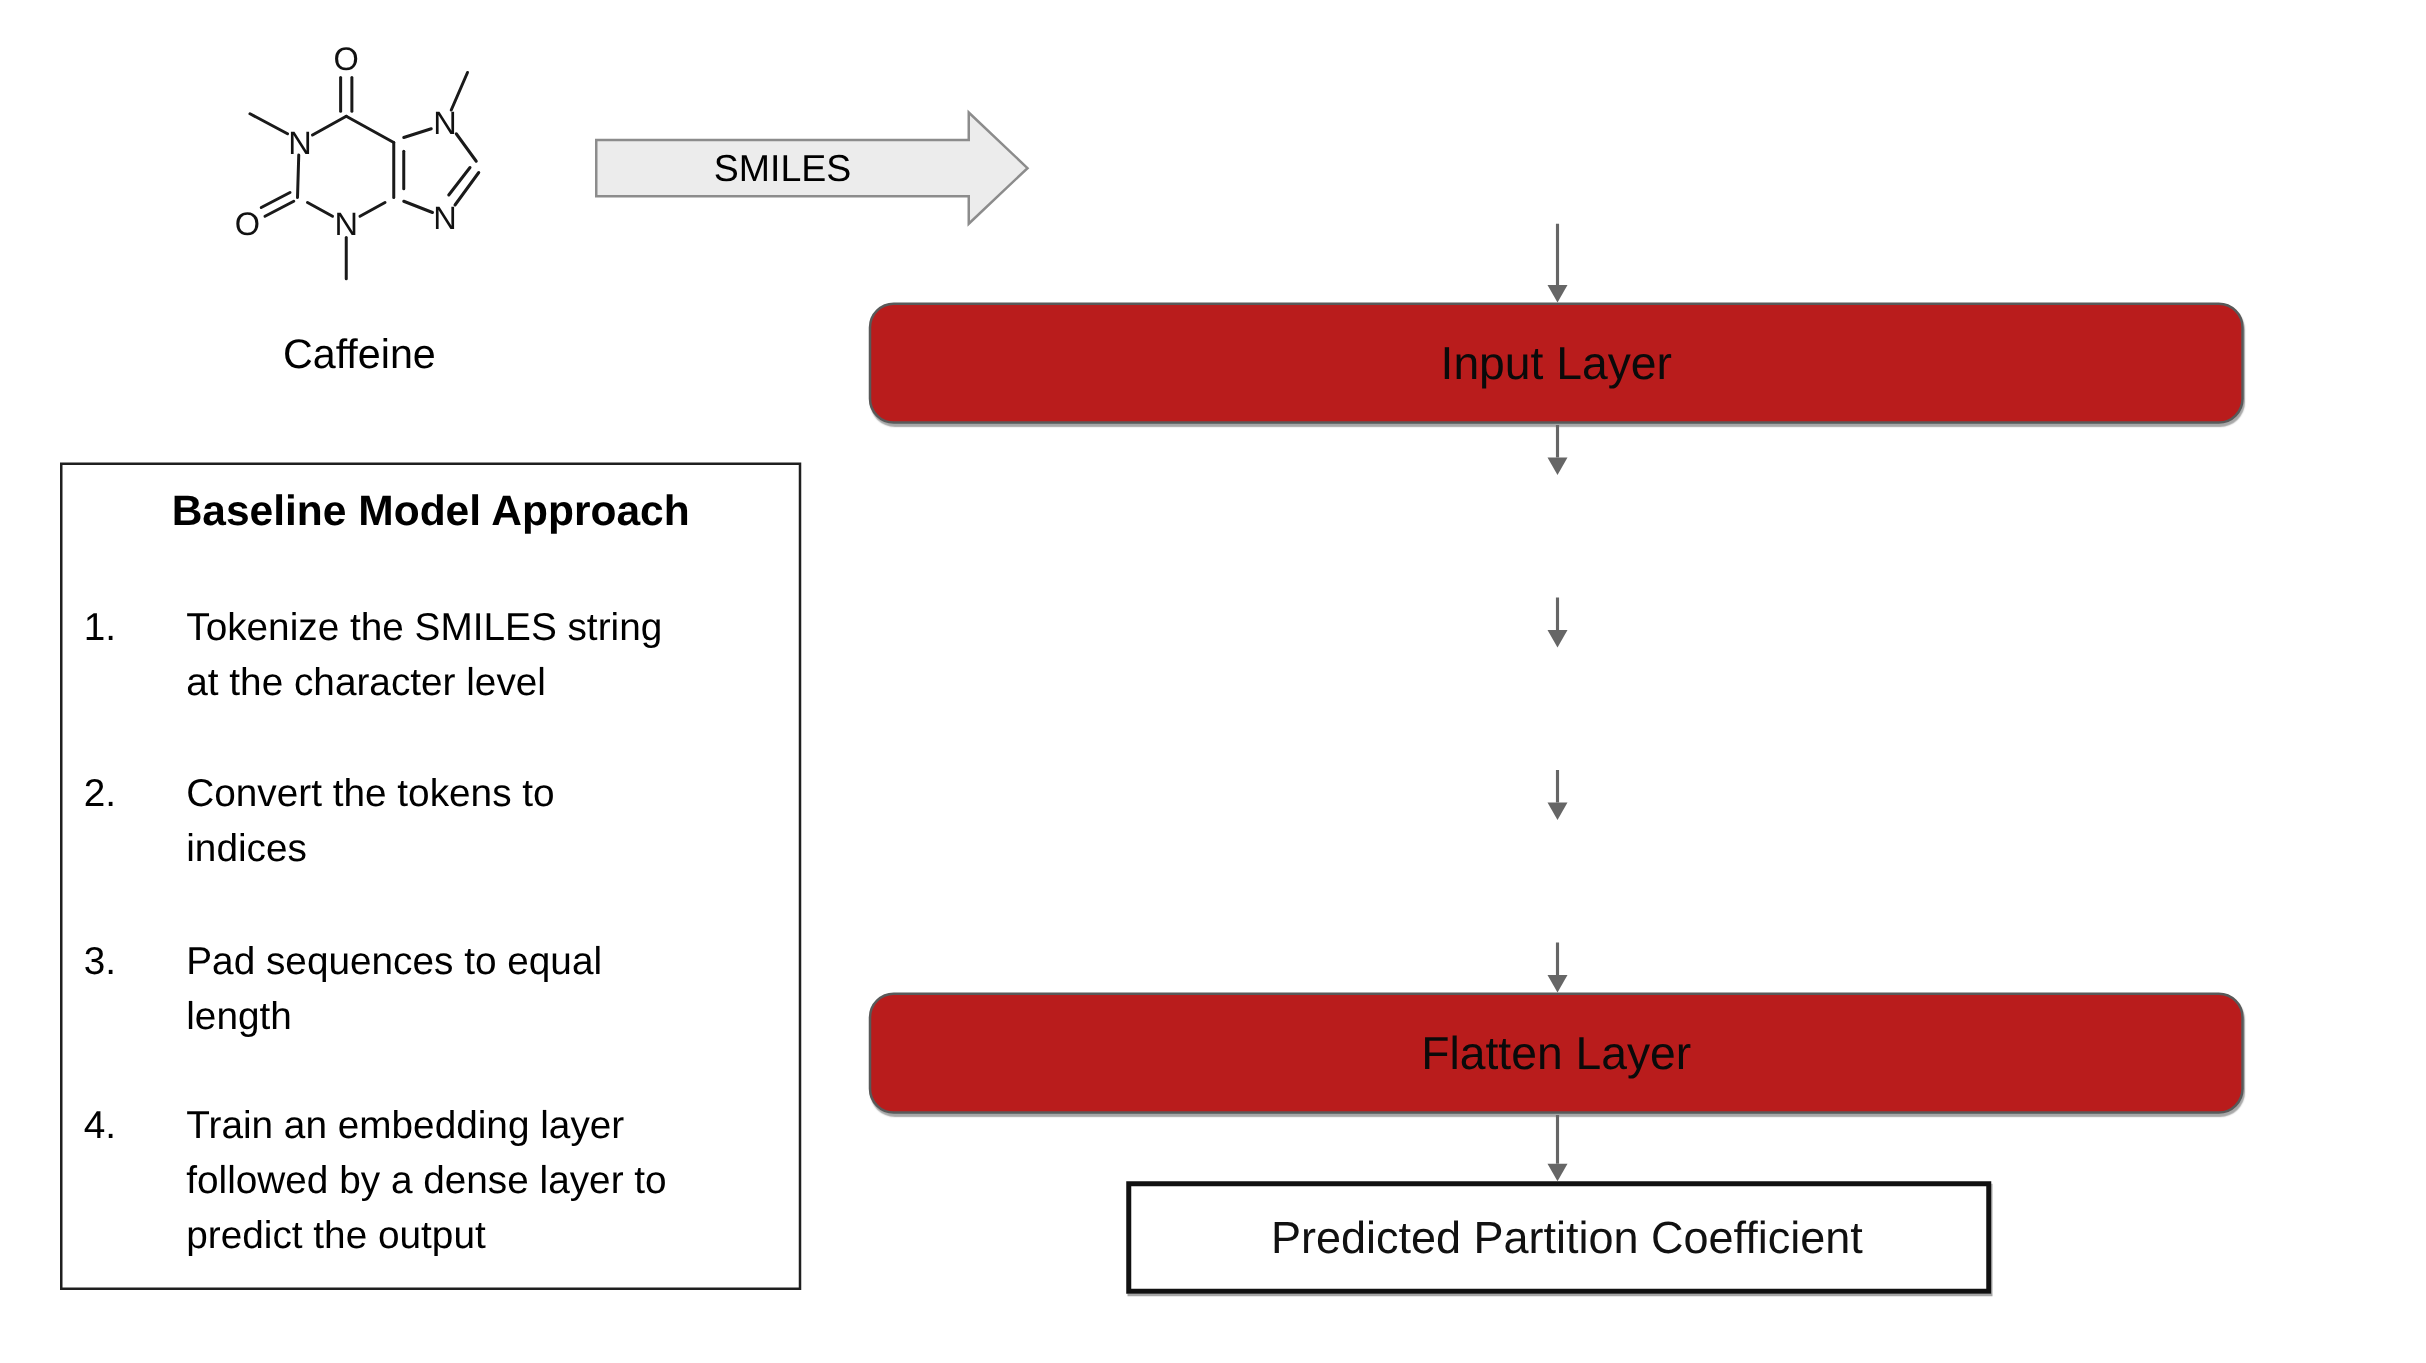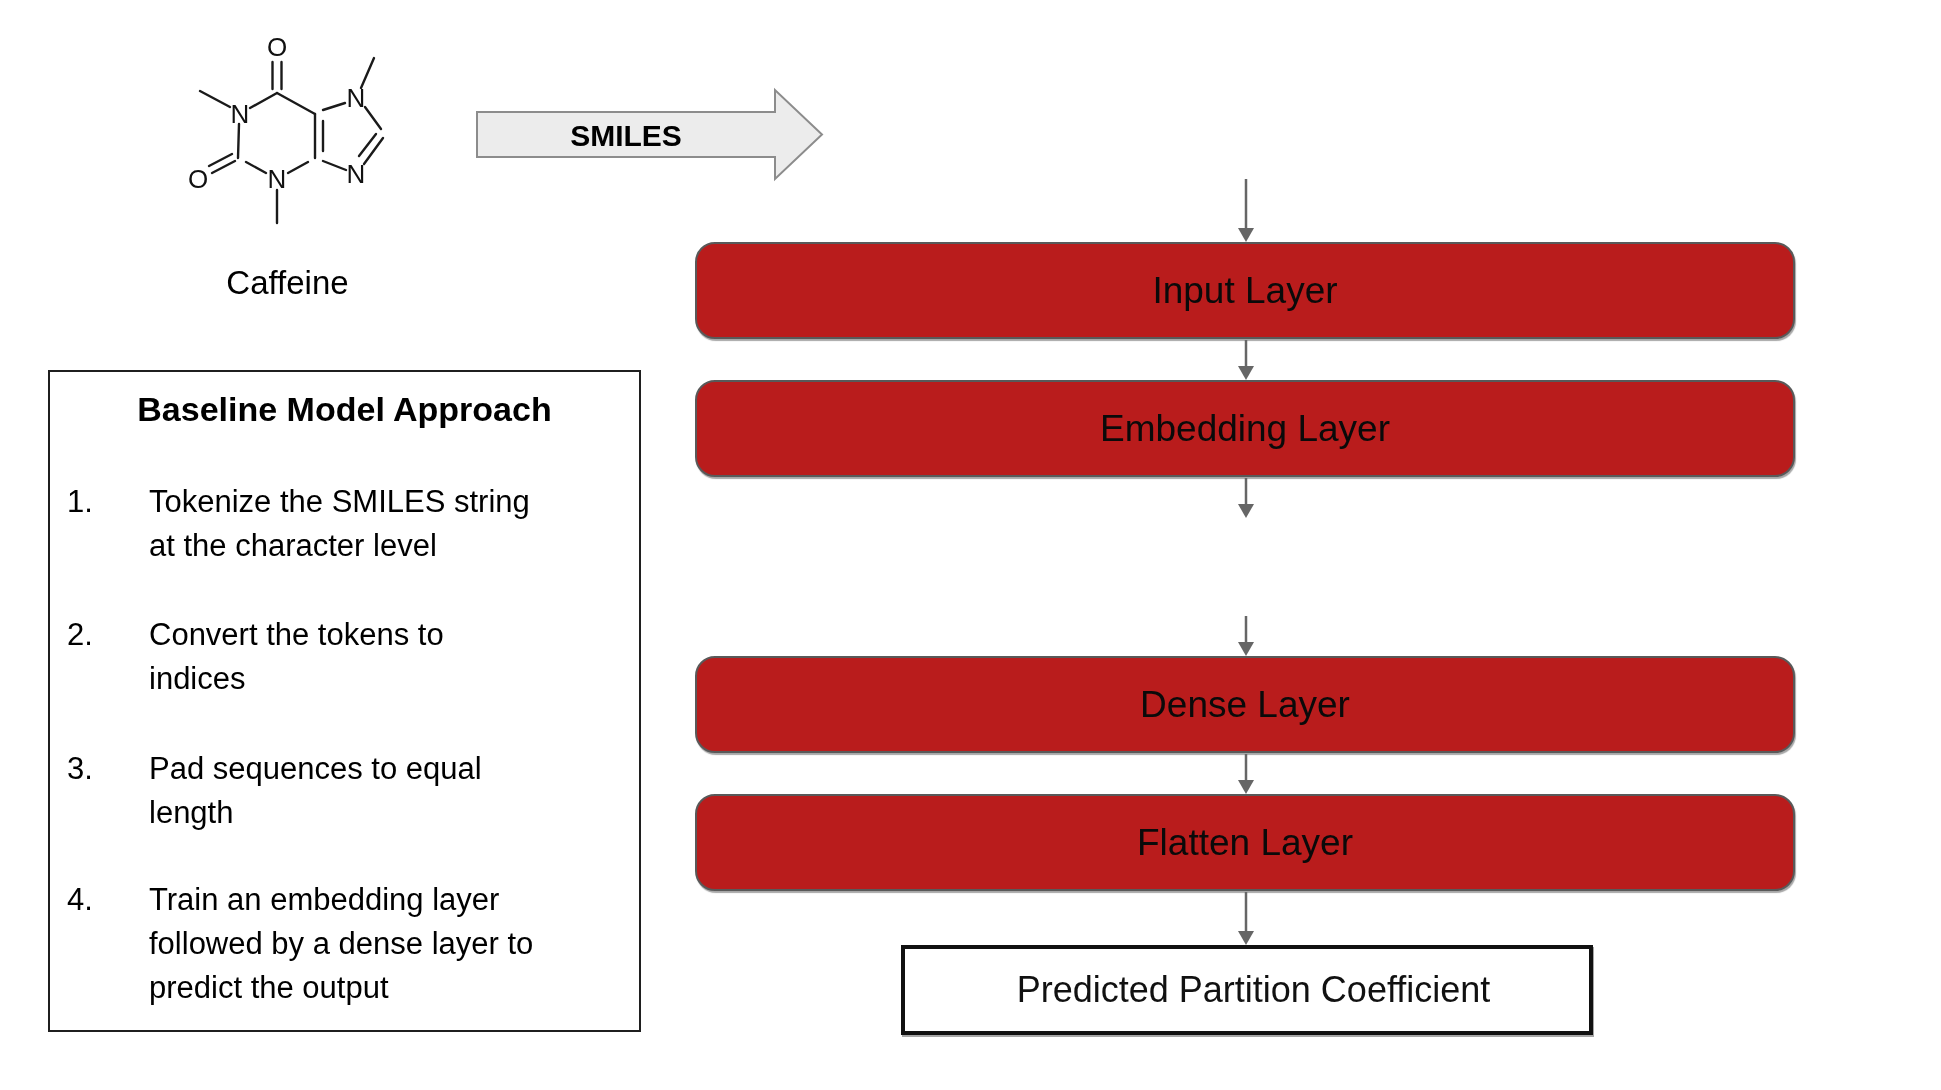--- a/index.html
+++ b/index.html
@@ -12,21 +12,21 @@
   .molecule line{stroke:#1a1a1a;stroke-width:2.4;stroke-linecap:round;}
   .molecule text{font-family:"Liberation Sans",sans-serif;font-size:26px;fill:#111;}
   .molecule-label{
     position:absolute;left:150px;top:243px;width:275px;text-align:center;
     font-size:33px;color:#000;margin-top:21px;
   }
   
   .smiles-arrow-svg{position:absolute;left:470px;top:85px;width:360px;height:100px;}
   .smiles-arrow-label{
     position:absolute;left:477px;top:114px;width:298px;height:43px;line-height:43px;
-    text-align:center;font-size:30px;color:#000;font-weight:bold;
+    text-align:center;font-size:30px;color:#000;
   }
   
   .black-box{
     position:absolute;left:901px;width:692px;background:#fff;border:4px solid #111;
     box-sizing:border-box;display:flex;align-items:center;justify-content:center;
     box-shadow:1px 2px 0 rgba(0,0,0,0.35);
   }
   .smiles-box{top:94px;height:84px;font-size:32px;letter-spacing:0.5px;}
   .result-box{top:945px;height:90px;font-size:36px;padding-left:13px;}
   
@@ -104,26 +104,20 @@
 
   <svg class="smiles-arrow-svg" viewBox="0 0 360 100">
     <polygon points="7,27 305,27 305,5 352,49.5 305,94 305,72 7,72" fill="#ececec" stroke="#8c8c8c" stroke-width="2"></polygon>
   </svg>
   <div class="smiles-arrow-label">SMILES</div>
 
 
   <div class="layer-box layer-input">
     <span>Input Layer</span>
   </div>
-  <div class="layer-box layer-embedding">
-    <span>Embedding Layer</span>
-  </div>
-  <div class="layer-box layer-dense">
-    <span>Dense Layer</span>
-  </div>
   <div class="layer-box layer-output">
     <span>Flatten Layer</span>
   </div>
 
   <div class="black-box result-box">
     <span>Predicted Partition Coefficient</span>
   </div>
 
   <svg class="flow-arrows" viewBox="0 0 40 1090">
     <g>

